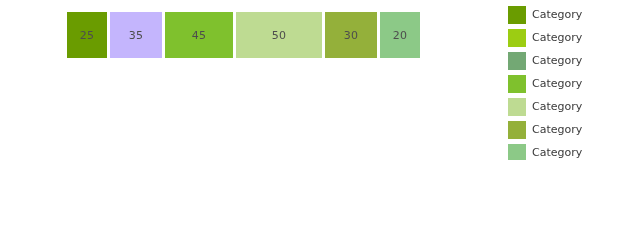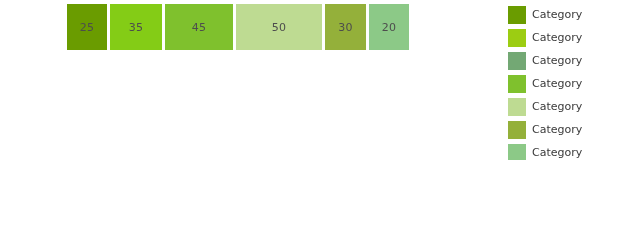--- a/index.html
+++ b/index.html
@@ -42,20 +42,21 @@
   }
 
   .bar-segment {
     position: relative;
     height: 46px;
     margin-right: 3px;
     display: flex;
     align-items: center;
     justify-content: center;
     box-sizing: border-box;
+    margin-top: 8px;
   }
   .bar-segment:last-child {
     margin-right: 0;
   }
 
   .segment-value {
     font-family: "DejaVu Sans", "Liberation Sans", sans-serif;
     font-size: 11px;
     line-height: 11px;
     color: #4d4d4d;
@@ -101,34 +102,34 @@
 
 <div id="chart-root">
 
   <div id="plot-area">
     <div class="bar-row">
 
       <div class="bar-segment" style="background-color: rgb(106, 156, 0); width: 40px;">
         <span class="segment-value" style="color: rgb(77, 77, 77);">25</span>
       </div>
 
-      <div class="bar-segment" style="background-color: #84cc16; width: 52px;">
+      <div class="bar-segment" style="background-color: #c4b5fd; width: 52px;">
         <span class="segment-value" style="color: rgb(77, 77, 77);">35</span>
       </div>
 
 
       <div class="bar-segment" style="background-color: rgb(127, 193, 45); width: 68px;">
         <span class="segment-value" style="color: rgb(77, 77, 77);">45</span>
       </div>
 
       <div class="bar-segment" style="background-color: rgb(190, 219, 146); width: 86px;">
         <span class="segment-value" style="color: rgb(77, 77, 77);">50</span>
       </div>
 
-      <div class="bar-segment" style="background-color: rgb(148, 176, 58); width: 41px; align-items: center;">
+      <div class="bar-segment" style="background-color: rgb(148, 176, 58); width: 52px; align-items: center;">
         <span class="segment-value" style="color: rgb(77, 77, 77);">30</span>
       </div>
 
       <div class="bar-segment" style="background-color: rgb(140, 201, 135); width: 40px;">
         <span class="segment-value" style="color: rgb(77, 77, 77);">20</span>
       </div>
 
     </div>
   </div>
 

